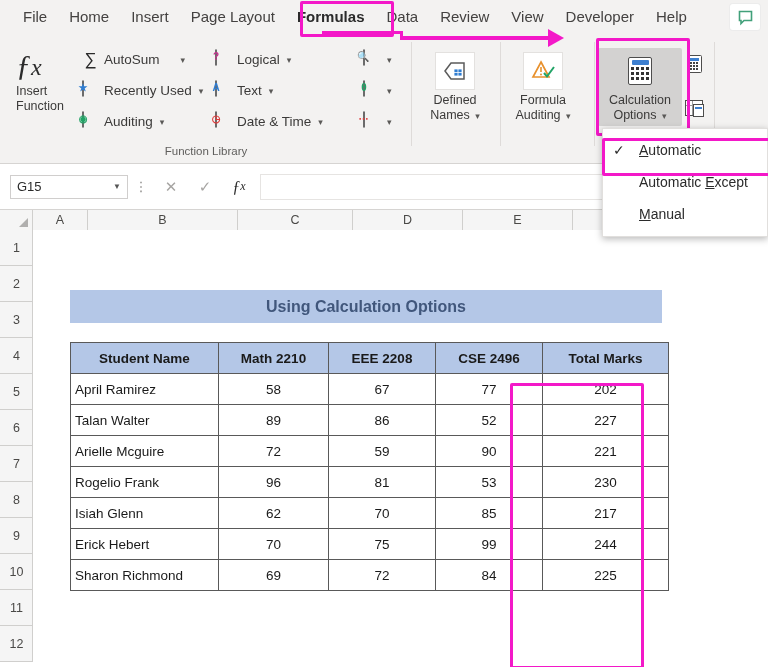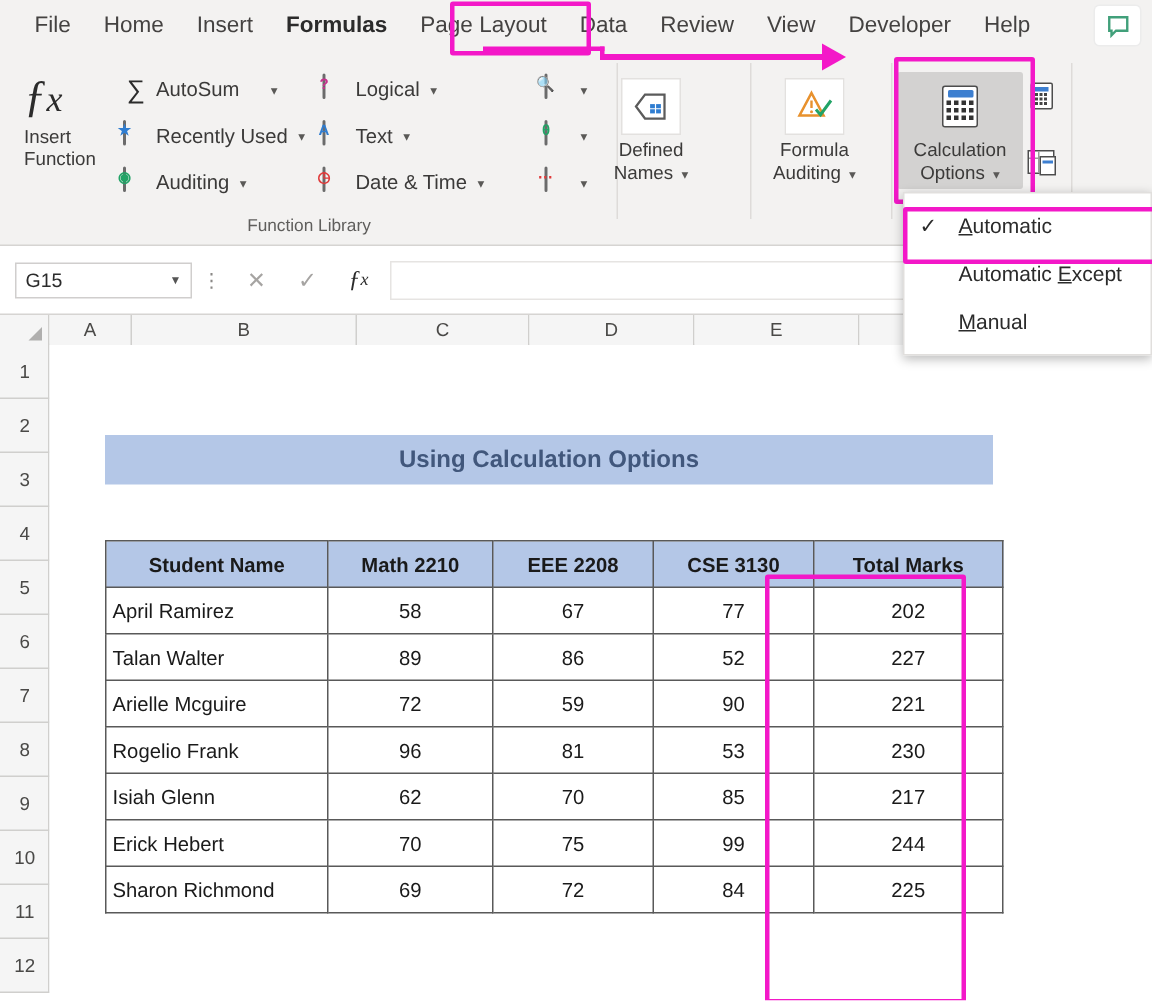--- a/index.html
+++ b/index.html
@@ -150,21 +150,21 @@
   .canvas{position:absolute;left:33px;top:20px;right:0;bottom:0;background:#fff;overflow:hidden;}
 
   
   .banner{
     position:absolute;left:37px;top:60px;width:592px;height:33px;background:#b4c7e7;
     display:flex;align-items:center;justify-content:center;
     font-size:16px;font-weight:bold;color:#41577c;
   }
 
   
-  .tbl{position:absolute;left:37px;top:130px;border-collapse:collapse;}
+  .tbl{position:absolute;left:37px;top:112px;border-collapse:collapse;}
   .tbl td{
     border:1px solid #595959;font-size:13.5px;color:#1a1a1a;
     height:31px;box-sizing:border-box;text-align:center;padding:0 4px;
   }
   .tbl tr.head td{background:#b4c7e7;font-weight:bold;font-size:13.5px;color:#1a1a1a;}
   .tbl td.name{text-align:left;}
 
   
   .mbox{position:absolute;border:3px solid #f318c8;border-radius:2px;pointer-events:none;}
   .arrow-line{position:absolute;background:#f318c8;}
@@ -186,22 +186,22 @@
 </style>
 </head>
 <body>
 
 <div class="app">
 
   <div class="tabbar">
     <div class="tab first">File</div>
     <div class="tab">Home</div>
     <div class="tab">Insert</div>
+    <div class="tab">Page Layout</div>
     <div class="tab active" id="tab-formulas">Formulas</div>
-    <div class="tab">Page Layout</div>
     <div class="tab">Data</div>
     <div class="tab">Review</div>
     <div class="tab">View</div>
     <div class="tab">Developer</div>
     <div class="tab">Help</div>
 
     <div class="comment-btn">
       <svg width="17" height="17" viewBox="0 0 17 17">
         <path d="M2.5 2.5h12v9h-7.5l-3 3v-3h-1.5z" fill="#ffffff" stroke="#41a07a" stroke-width="1.6"></path>
       </svg>
@@ -276,21 +276,21 @@
         <span class="ico">
           <span class="bookico"><span class="sym" style="color:#e03a3a;letter-spacing:1px;">⋯</span></span>
         </span>
         <span class="chev">▾</span>
       </div>
 
       <div class="group-label" style="left:0;width:412px;">Function Library</div>
       <div class="group-sep" style="left:411px;"></div>
     </div>
 
-    <div class="cmdbtn" style="left:392px;top:18px;">
+    <div class="cmdbtn" style="left:413px;top:18px;">
       <div class="cmdicon">
         <svg width="26" height="24" viewBox="0 0 26 24">
           <path d="M3 12 L9 4 H22 V20 H9 Z" fill="#ffffff" stroke="#5b5b5b" stroke-width="1.5"></path>
           <rect x="12" y="10" width="8" height="7" fill="#2f7dd1"></rect>
           <rect x="12" y="10" width="8" height="7" fill="none" stroke="#ffffff" stroke-width=".8"></rect>
           <line x1="16" y1="10" x2="16" y2="17" stroke="#ffffff" stroke-width=".8"></line>
           <line x1="12" y1="13.5" x2="20" y2="13.5" stroke="#ffffff" stroke-width=".8"></line>
         </svg>
       </div>
       <div>Defined</div>
@@ -412,21 +412,21 @@
 
     <div class="canvas">
       <div class="banner">Using Calculation Options</div>
 
       <table class="tbl">
         <tbody id="tbl-body">
             <tr class="head">
               <td style="width: 148px;">Student Name</td>
               <td style="width: 110px;">Math 2210</td>
               <td style="width: 107px;">EEE 2208</td>
-              <td style="width: 107px;">CSE 3130</td>
+              <td style="width: 107px;">CSE 2496</td>
               <td style="width: 126px;">Total Marks</td>
             </tr>
             <tr>
               <td class="name" style="width: 148px;">April Ramirez</td>
               <td style="width: 110px;">58</td>
               <td style="width: 107px;">67</td>
               <td style="width: 107px;">77</td>
               <td style="width: 126px;">202</td>
             </tr>
             <tr>

